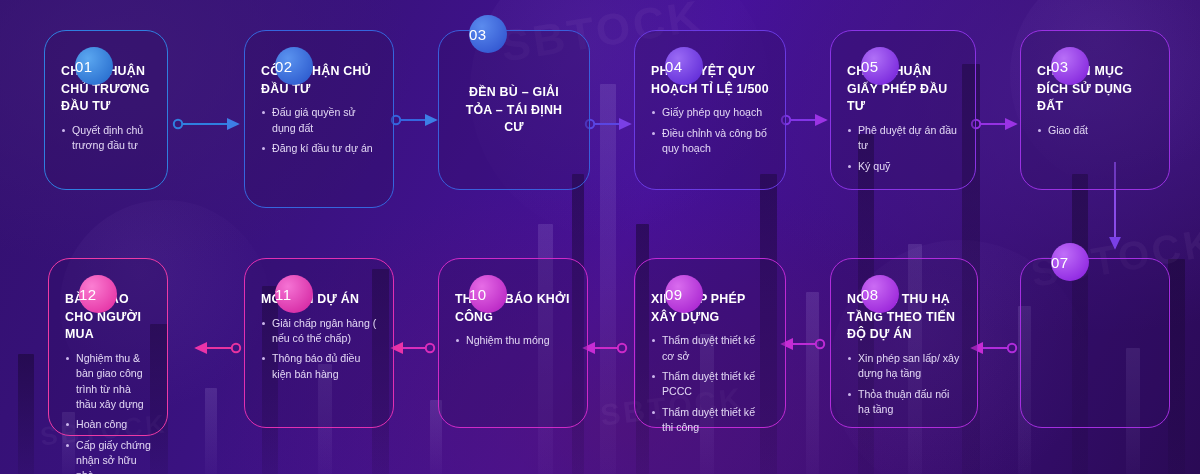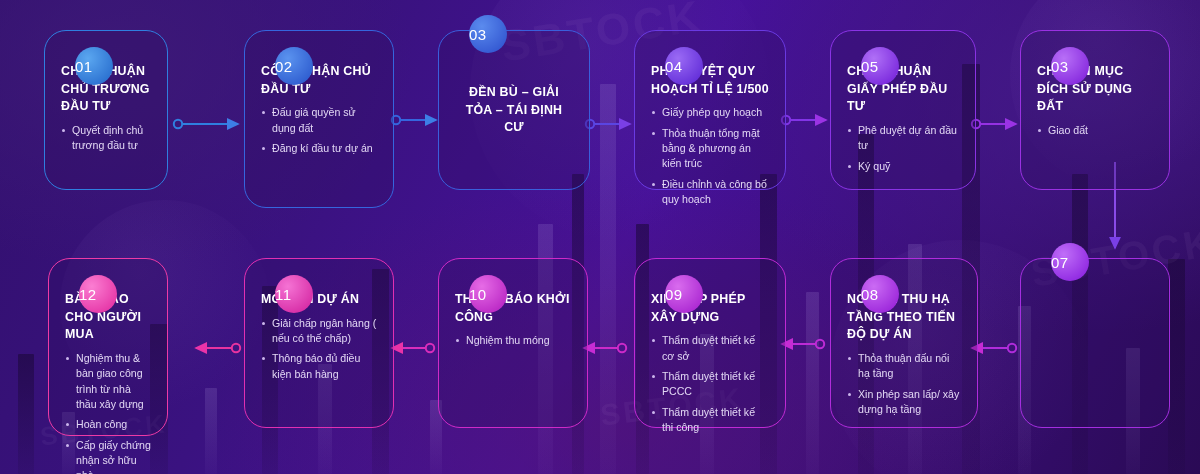--- a/index.html
+++ b/index.html
@@ -238,21 +238,20 @@
 </div>
 
 <div class="card" style="left:634px; top:30px; width:152px; height:160px; border-color:#6a3ae2;">
   <div class="card-inner">
     <div class="badge" style="background: radial-gradient(circle at 34% 30%, #9b6bf5, #5620d2);">
       <span>04</span>
     </div>
     <div class="card-title" style="margin-top:32px;">PHÊ DUYỆT QUY HOẠCH TỈ LỆ 1/500</div>
     <ul class="bullets">
       <li>Giấy phép quy hoạch</li>
-      <li>Thỏa thuận tổng mặt bằng &amp; phương án kiến trúc</li>
       <li>Điều chỉnh và công bố quy hoạch</li>
     </ul>
   </div>
 </div>
 
 <div class="card" style="left:830px; top:30px; width:146px; height:160px; border-color:#8a33e4;">
   <div class="card-inner">
     <div class="badge" style="background: radial-gradient(circle at 34% 30%, #b070f7, #6d18d6);">
       <span>05</span>
     </div>
@@ -284,22 +283,22 @@
   </div>
 </div>
 
 <div class="card" style="left:830px; top:258px; width:148px; height:170px; border-color:#b02cdb;">
   <div class="card-inner">
     <div class="badge" style="background: radial-gradient(circle at 34% 30%, #cb6bf4, #9016d4);">
       <span>08</span>
     </div>
     <div class="card-title" style="margin-top:32px;">NGHIỆM THU HẠ TẦNG THEO TIẾN ĐỘ DỰ ÁN</div>
     <ul class="bullets">
+      <li>Xin phép san lấp/ xây dựng hạ tầng</li>
       <li>Thỏa thuận đấu nối hạ tầng</li>
-      <li>Xin phép san lấp/ xây dựng hạ tầng</li>
     </ul>
   </div>
 </div>
 
 <div class="card" style="left:634px; top:258px; width:152px; height:170px; border-color:#c02ad4;">
   <div class="card-inner">
     <div class="badge" style="background: radial-gradient(circle at 34% 30%, #d96cee, #a018cb);">
       <span>09</span>
     </div>
     <div class="card-title" style="margin-top:32px;">XIN GIẤP PHÉP XÂY DỰNG</div>

